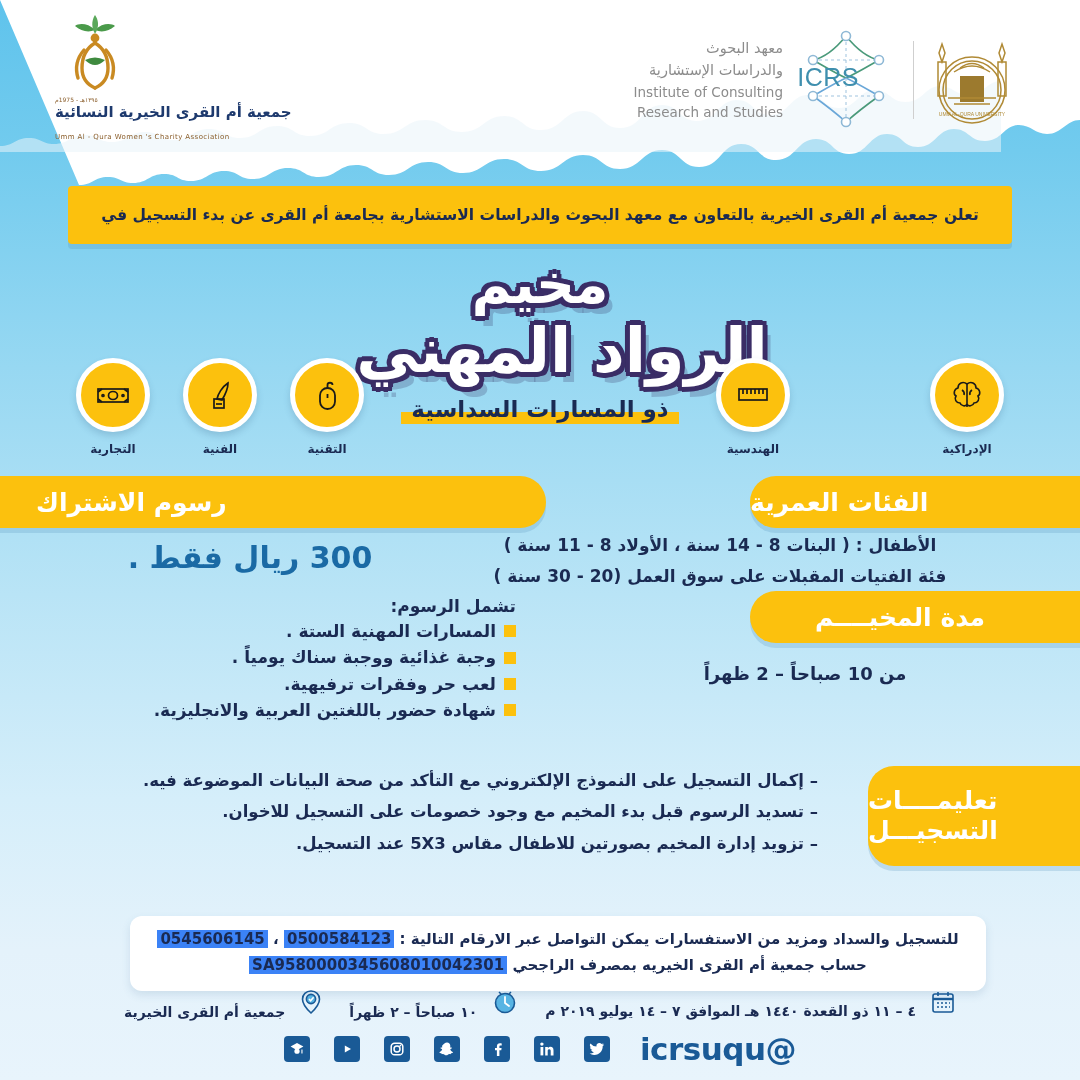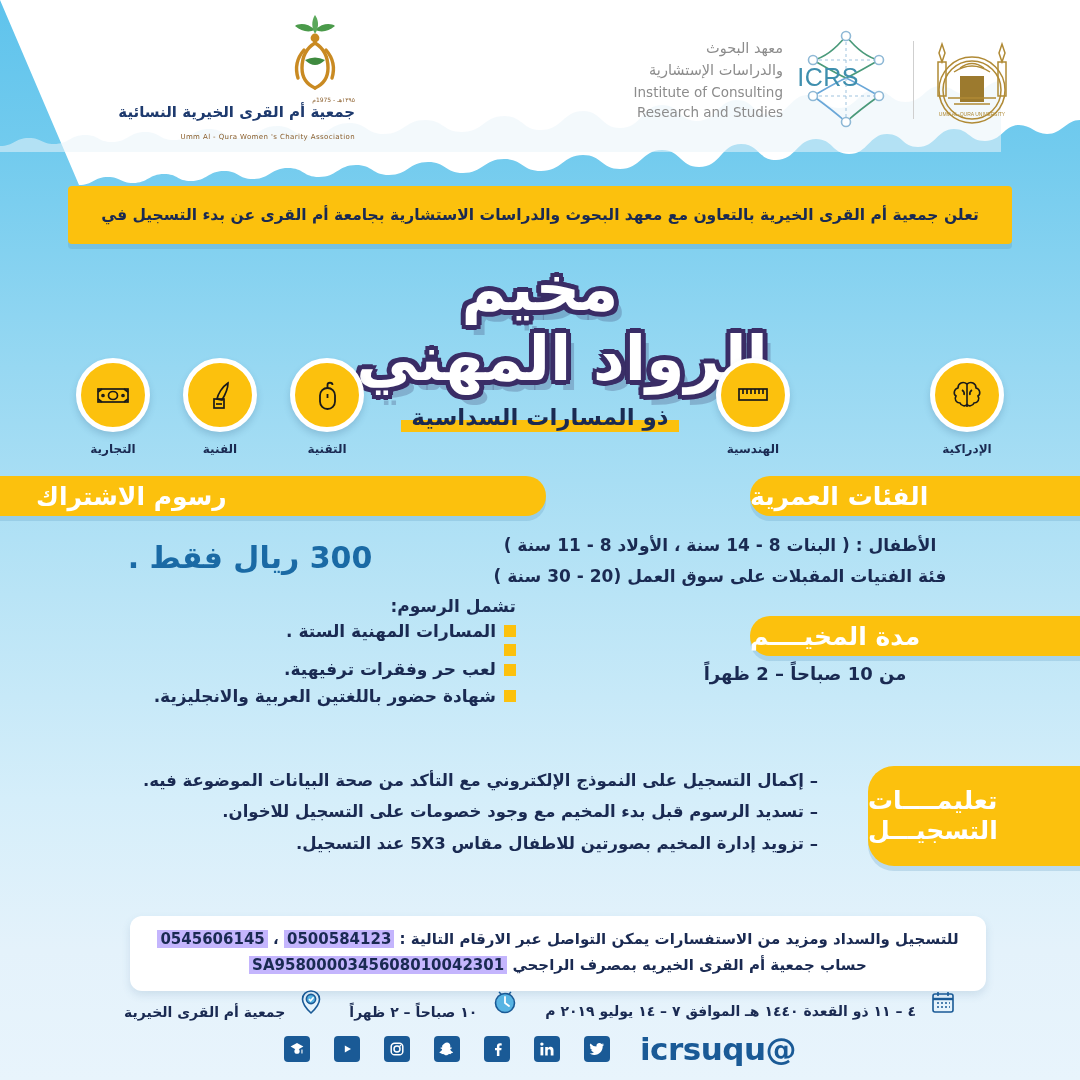--- a/index.html
+++ b/index.html
@@ -9,21 +9,21 @@
     background:#ffffff;
   }
   #poster{
     position:relative;width:1080px;height:1080px;overflow:hidden;
     background:linear-gradient(to bottom,#5fc3ec 0%,#72cbee 14%,#97d8f2 34%,#b9e4f6 55%,#d5eefa 74%,#e4f2fb 88%,#e8f4fc 100%);
   }
   
   .cloudband{position:absolute;top:0;left:0;width:1080px;height:200px;pointer-events:none;}
   .cloudband svg{display:block;}
   
-  .logo-left{position:absolute;top:12px;left:620px;width:300px;height:120px;text-align:right;}
+  .logo-left{position:absolute;top:12px;left:620px;width:300px;height:120px;text-align:left;}
   .logo-right{position:absolute;top:14px;right:610px;width:430px;height:120px;}
   .charity-name{font-size:15px;font-weight:bold;color:#1e3a6e;letter-spacing:.5px;}
   .charity-sub{font-size:7px;color:#8a5d2a;letter-spacing:.4px;margin-top:12px;}
   .charity-years{font-size:6px;color:#8a5d2a;letter-spacing:1px;}
   .icrs-text{font-size:13.5px;color:#8c8c8c;line-height:1.5;text-align:right;}
   .icrs-text .ar{font-size:14.5px;}
   
   .announce{
     position:absolute;top:186px;left:68px;width:944px;height:58px;
     background:#fcc10d;border-radius:4px;
@@ -34,21 +34,21 @@
   
   .title-wrap{position:absolute;top:258px;left:0;width:1080px;text-align:center;}
   .title-l1,.title-l2{
     font-weight:bold;color:#ffffff;line-height:1;
     text-shadow:
       -4px 0 0 #3a2d66, 4px 0 0 #3a2d66, 0 -4px 0 #3a2d66, 0 4px 0 #3a2d66,
       -4px -4px 0 #3a2d66, 4px -4px 0 #3a2d66, -4px 4px 0 #3a2d66, 4px 4px 0 #3a2d66,
       -5px 0 0 #3a2d66, 5px 0 0 #3a2d66, 0 5px 0 #3a2d66, 0 -5px 0 #3a2d66,
       8px 10px 0 rgba(40,30,80,.22);
   }
-  .title-l1{font-size:62px;}
+  .title-l1{font-size:54px;}
   .title-l2{font-size:62px;margin-top:8px;padding-left:44px;}
   .subtitle{
     display:inline-block;margin-top:14px;font-size:23px;font-weight:bold;color:#1a2a52;
     background:linear-gradient(to top,#fcc10d 0 42%,transparent 42% 100%);
     padding:0 10px 2px 10px;letter-spacing:1px;
   }
   
   .tracks{position:absolute;top:358px;width:300px;display:flex;justify-content:space-between;}
   .tracks.left{left:70px;}
   .tracks.right{right:70px;}
@@ -56,30 +56,30 @@
   .track .bubble{
     width:64px;height:64px;border-radius:50%;background:#fcc10d;
     border:5px solid #ffffff;margin:0 auto;
     display:flex;align-items:center;justify-content:center;
     box-shadow:0 4px 7px rgba(40,80,120,.2);
   }
   .track .bubble svg{display:block;}
   .track .lbl{margin-top:10px;font-size:12px;font-weight:bold;color:#1a2a52;}
   
   .sechead{
-    position:absolute;height:40px;background:#fcc10d;
+    position:absolute;height:52px;background:#fcc10d;
     display:flex;align-items:center;
     box-shadow:0 5px 0 rgba(90,150,190,.25);
   }
   .sechead span{font-size:25px;font-weight:bold;color:#ffffff;letter-spacing:-.3px;}
   .sechead.right-anchored{right:0;border-radius:26px 0 0 26px;padding-left:0;padding-right:30px;justify-content:flex-end;}
   .sechead.left-anchored{left:0;border-radius:0 26px 26px 0;padding-right:0;padding-left:30px;justify-content:flex-start;}
   #h-ages{top:476px;right:0;width:300px;}
   #h-fees{top:476px;left:0;width:510px;}
-  #h-duration{top:616px;right:0;width:300px;}
+  #h-duration{top:591px;right:0;width:300px;justify-content:center;}
   #h-instructions{
     top:766px;right:0;width:190px;height:100px;border-radius:26px 0 0 26px;
     flex-direction:column;align-items:flex-end;justify-content:center;padding-right:22px;
   }
   #h-instructions span{line-height:1.22;}
   
   .ages-body{position:absolute;top:530px;right:60px;width:600px;text-align:center;}
   .ages-body div{font-size:17px;font-weight:bold;color:#1a2a52;line-height:1.85;}
   .fees-amount{position:absolute;top:540px;left:0;width:500px;text-align:center;
     font-size:30px;font-weight:bold;color:#1a6aa5;}
@@ -95,21 +95,21 @@
   .dur-body div{font-size:18px;font-weight:bold;color:#1a2a52;line-height:1.6;}
   .instr-body{position:absolute;top:768px;right:262px;width:700px;text-align:right;}
   .instr-body div{font-size:16.5px;font-weight:bold;color:#1a2a52;line-height:1.6;margin-bottom:5px;}
   
   .contact{
     position:absolute;top:916px;left:130px;width:820px;
     background:#ffffff;border-radius:12px;padding:10px 18px 12px 18px;
     box-shadow:0 4px 9px rgba(60,110,150,.15);text-align:center;
   }
   .contact .line{font-size:15px;font-weight:bold;color:#1a2a52;line-height:1.75;white-space:nowrap;}
-  .hl{background:#c4b5fd;padding:0 3px;}
+  .hl{background:#3b82f6;padding:0 3px;}
   
   .footer{position:absolute;top:984px;left:0;width:1080px;height:40px;
     display:flex;align-items:center;justify-content:center;gap:26px;}
   .fgroup{display:flex;align-items:flex-end;gap:14px;}
   .fgroup .ftxt{font-size:14px;font-weight:bold;color:#1a2a52;white-space:nowrap;}
   .social{position:absolute;top:1026px;left:0;width:1080px;height:46px;
     display:flex;align-items:center;justify-content:center;gap:24px;}
   .handle{font-size:31px;font-weight:bold;color:#1a5a96;letter-spacing:-.5px;margin-left:6px;}
   .sicon{width:26px;height:26px;background:#1a5a96;border-radius:4px;
     display:flex;align-items:center;justify-content:center;}
@@ -311,20 +311,21 @@
   <div class="fees-amount">300 ريال فقط .</div>
   <div class="fees-list">
     <div class="hdr">تشمل الرسوم:</div>
     <ul>
       <li>
         <span class="sqbullet"></span>
         <span>المسارات المهنية الستة .</span>
       </li>
       <li>
         <span class="sqbullet"></span>
+        <span>وجبة غذائية ووجبة سناك يومياً .</span>
       </li>
       <li>
         <span class="sqbullet"></span>
         <span>لعب حر وفقرات ترفيهية.</span>
       </li>
       <li>
         <span class="sqbullet"></span>
         <span>شهادة حضور باللغتين العربية والانجليزية.</span>
       </li>
     </ul>

